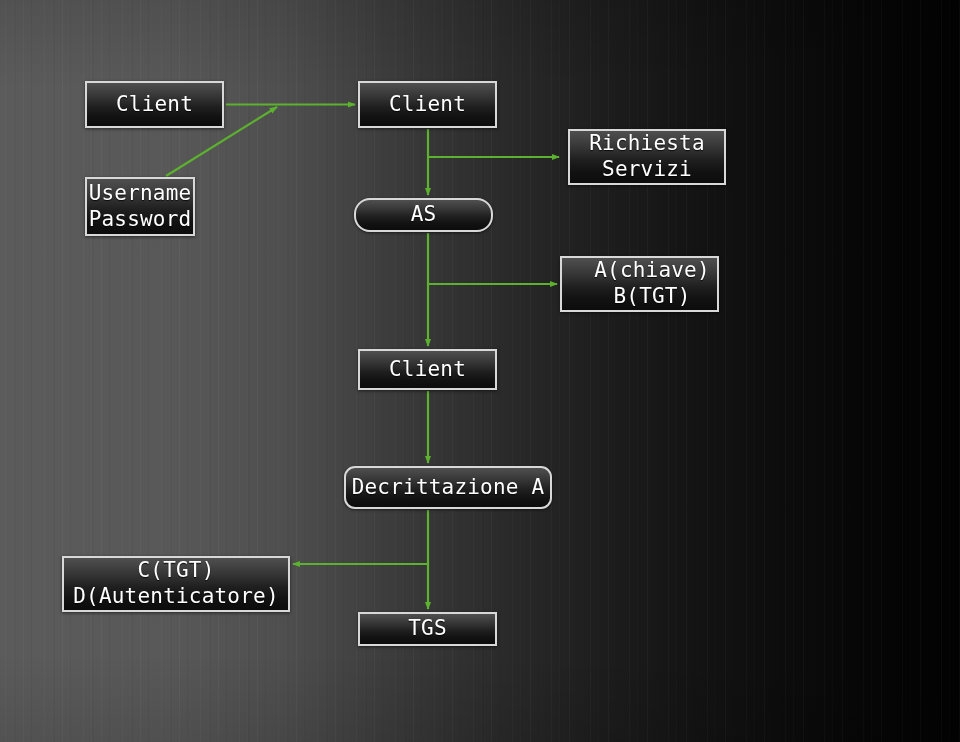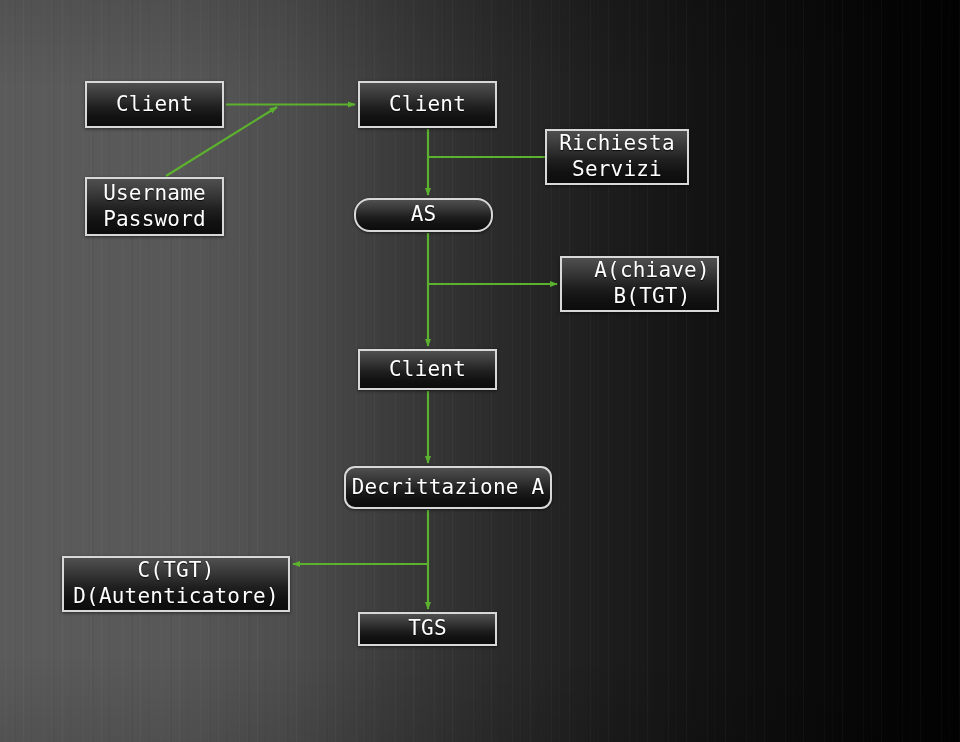--- a/index.html
+++ b/index.html
@@ -141,30 +141,30 @@
       <line x1="428" y1="510" x2="428" y2="609" marker-end="url(#ah)"></line>
 
       <line x1="428" y1="564" x2="293" y2="564" marker-end="url(#ah)"></line>
     </g>
   </svg>
 
   <div class="node" style="left:85px;  top:81px;  width:139px; height:47px;">
     <span class="label">Client</span>
   </div>
 
-  <div class="node" style="left:85px;  top:177px; width:139px; height:59px;">
+  <div class="node" style="left:85px;  top:177px; width:110px; height:59px;">
     <span class="label">Username
 Password</span>
   </div>
 
   <div class="node" style="left:358px; top:81px;  width:139px; height:47px;">
     <span class="label">Client</span>
   </div>
 
-  <div class="node" style="left:545px; top:129px; width:144px; height:56px;">
+  <div class="node" style="left:568px; top:129px; width:158px; height:56px;">
     <span class="label">Richiesta
 Servizi</span>
   </div>
 
   <div class="node" style="left:354px; top:198px; width:139px; height:34px;border-radius:16px;">
     <span class="label">AS</span>
   </div>
 
   <div class="node" style="left:560px; top:256px; width:159px; height:56px;padding-left:25px;">
     <span class="label">A(chiave)

